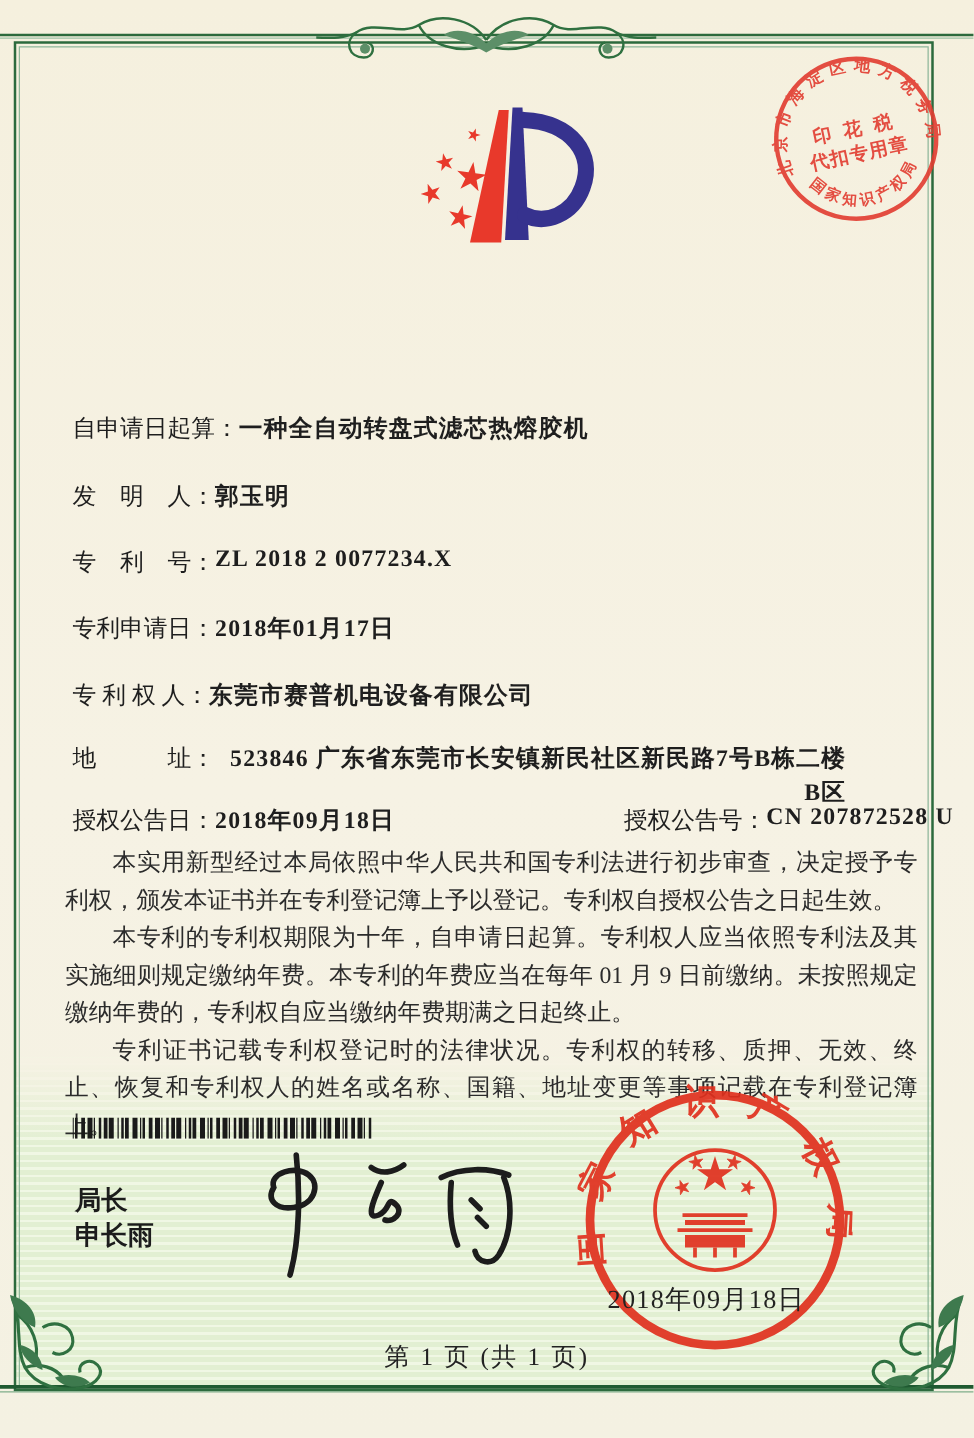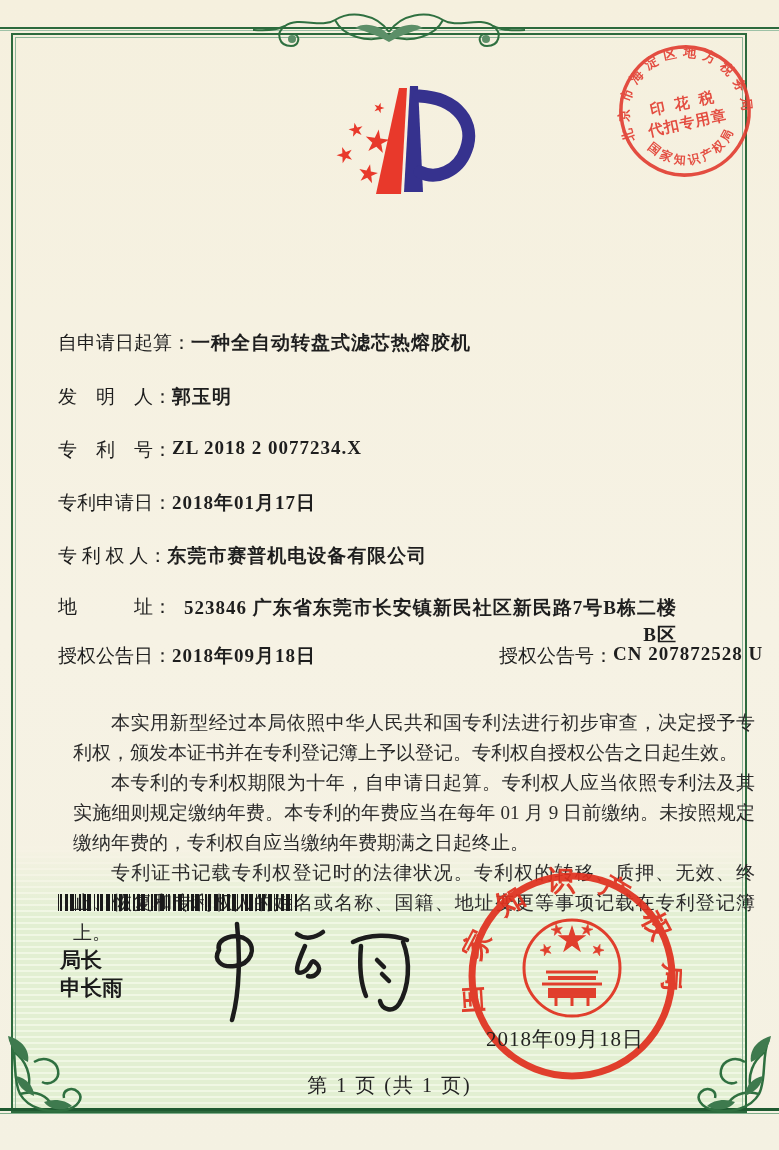--- a/index.html
+++ b/index.html
@@ -33,21 +33,21 @@
   .title{position:absolute;left:0;top:210px;width:779px;text-align:center;font-size:44px;font-weight:bold;letter-spacing:10px;color:#151515;z-index:3;}
 
   .fields{position:absolute;left:58px;top:0;width:690px;z-index:3;font-size:19px;}
   .row{position:absolute;left:0;white-space:nowrap;}
   .row .lbl{display:inline-block;vertical-align:top;color:#1e1e1e;}
   .row .val{display:inline-block;vertical-align:top;letter-spacing:1px;color:#1e1e1e;font-weight:bold;}
   .row.wrap{white-space:normal;text-align:right;}
   .row.wrap .val{width:505px;line-height:27px;}
   .grant-right{position:absolute;left:397px;top:0;white-space:nowrap;margin-left:44px;}
 
-  .paras{position:absolute;left:73px;top:676px;width:682px;z-index:3;margin-top:32px;}
+  .paras{position:absolute;left:52px;top:676px;width:682px;z-index:3;}
   .paras p{margin:0;text-indent:2em;font-size:19px;line-height:30px;text-align:justify;color:#2b2b2b;
     font-family:"Liberation Serif","DejaVu Serif",serif;}
 
   #barcode{position:absolute;left:58px;top:894px;z-index:3;}
 
   .signer{position:absolute;left:60px;top:946px;z-index:3;font-size:21px;font-weight:bold;color:#1c1c1c;
     font-family:"Liberation Sans","DejaVu Sans",sans-serif;}
   .signer .name{}
   #signature{position:absolute;left:185px;top:912px;z-index:3;}
 

